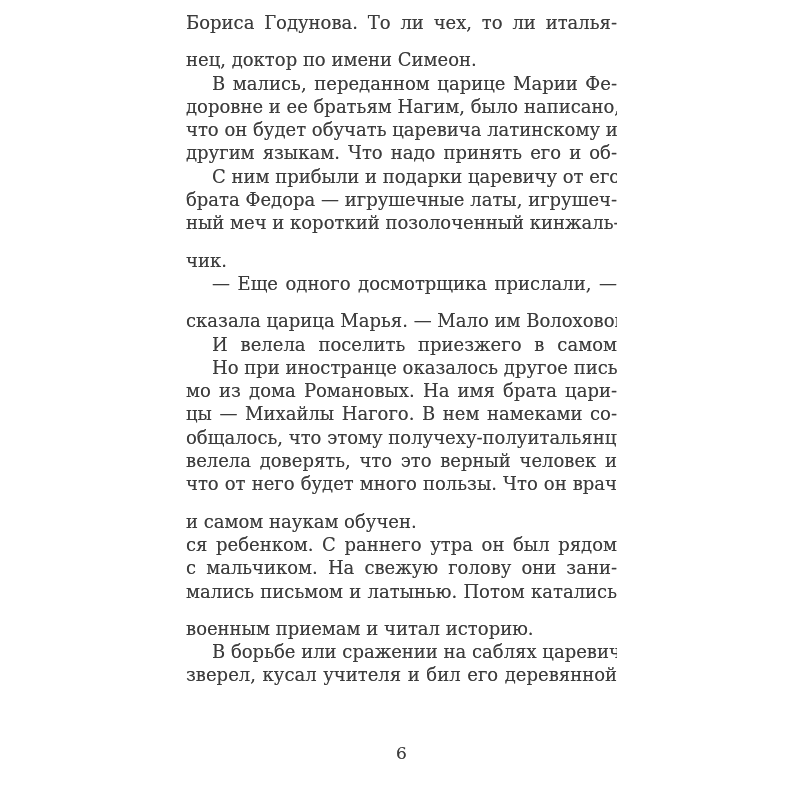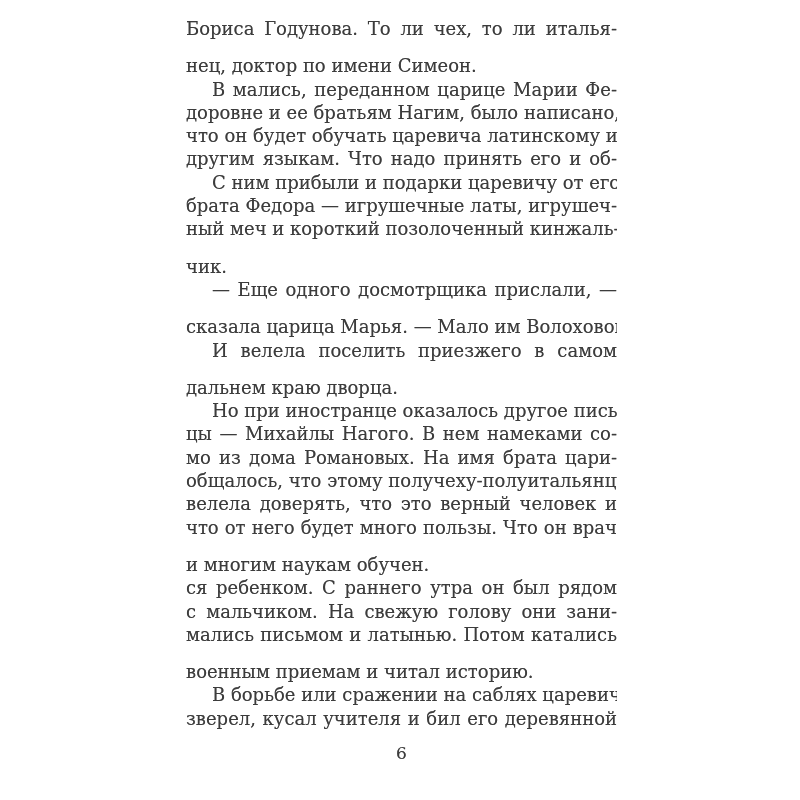--- a/index.html
+++ b/index.html
@@ -12,21 +12,21 @@
   }
   .page {
     position: relative;
     width: 800px;
     height: 800px;
     background: #ffffff;
   }
   .text-block {
     position: absolute;
     left: 186px;
-    top: 17px;
+    top: 11px;
     width: 431px;
     font-family: "DejaVu Serif", "Liberation Serif", serif;
     font-size: 18px;
     line-height: 23.3px;
     color: #3c3c3c;
     text-shadow: 0 0 0.6px rgba(60,60,60,0.55);
   }
   .line {
     text-align: justify;
     text-align-last: justify;
@@ -63,28 +63,27 @@
       <div class="line">доровне и ее братьям Нагим, было написано,</div>
       <div class="line">что он будет обучать царевича латинскому и</div>
       <div class="line">другим языкам. Что надо принять его и об-</div>
       <div class="line indent">С ним прибыли и подарки царевичу от его</div>
       <div class="line">брата Федора — игрушечные латы, игрушеч-</div>
       <div class="line">ный меч и короткий позолоченный кинжаль-</div>
       <div class="line last">чик.</div>
       <div class="line indent">— Еще одного досмотрщика прислали, —</div>
       <div class="line last">сказала царица Марья. — Мало им Волоховой.</div>
       <div class="line indent">И велела поселить приезжего в самом</div>
-      <div class="line last">дальнем краю дворца.</div>
       <div class="line indent">Но при иностранце оказалось другое пись-</div>
+      <div class="line">мо из дома Романовых. На имя брата цари-</div>
       <div class="line">цы — Михайлы Нагого. В нем намеками со-</div>
-      <div class="line">мо из дома Романовых. На имя брата цари-</div>
       <div class="line">общалось, что этому получеху-полуитальянцу</div>
       <div class="line">велела доверять, что это верный человек и</div>
       <div class="line">что от него будет много пользы. Что он врач</div>
-      <div class="line last">и многим наукам обучен.</div>
+      <div class="line last">и самом наукам обучен.</div>
       <div class="line">ся ребенком. С раннего утра он был рядом</div>
       <div class="line">с мальчиком. На свежую голову они зани-</div>
       <div class="line">мались письмом и латынью. Потом катались</div>
       <div class="line last">военным приемам и читал историю.</div>
       <div class="line indent">В борьбе или сражении на саблях царевич</div>
       <div class="line">зверел, кусал учителя и бил его деревянной</div>
     </div>
   <div class="page-number">6</div>
 </div>
 

